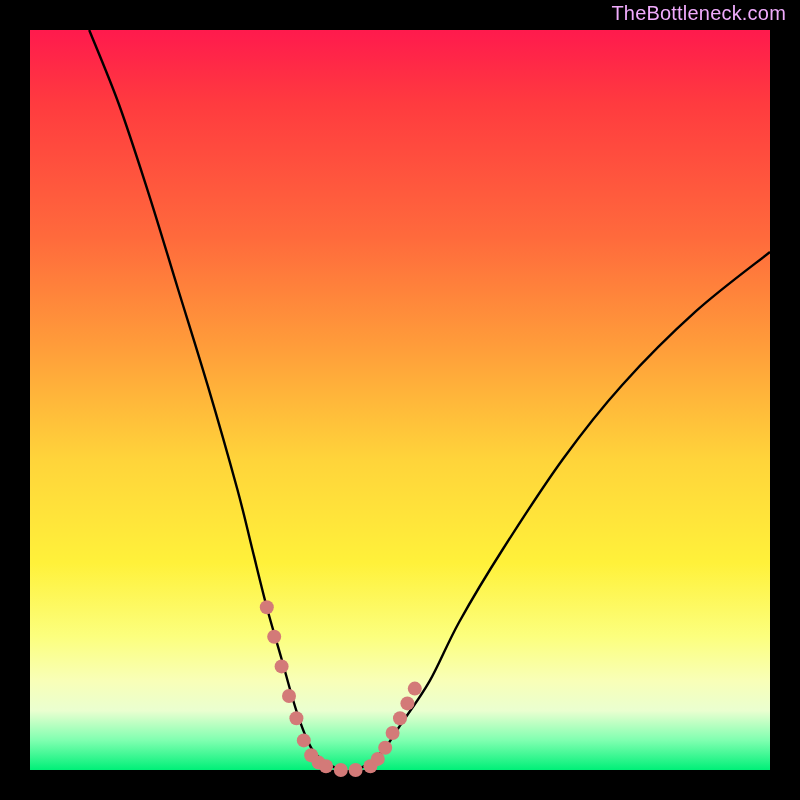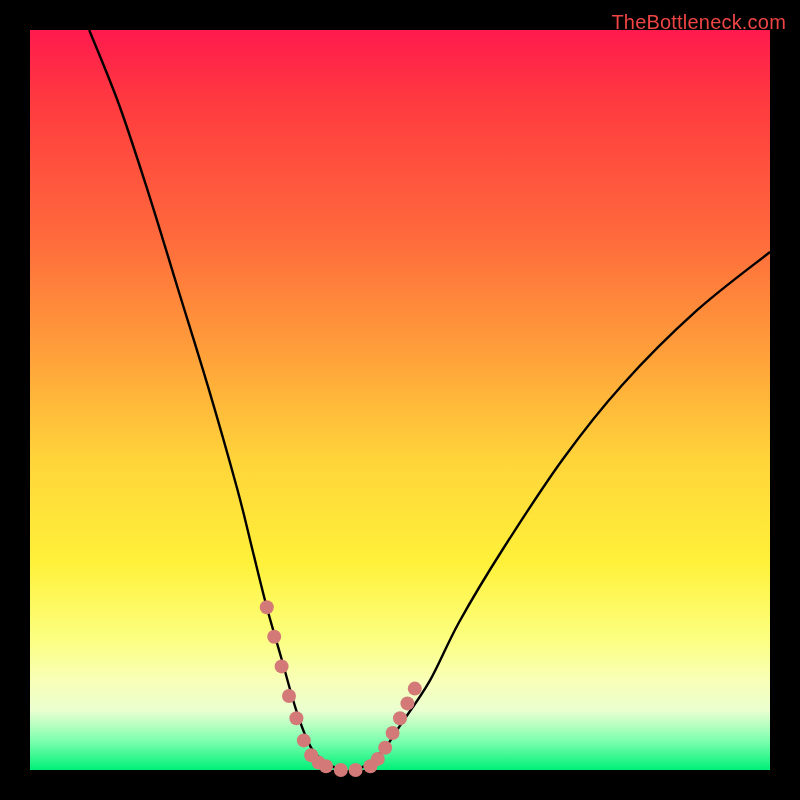--- a/index.html
+++ b/index.html
@@ -42,23 +42,23 @@
   svg.curves {
     position: absolute;
     left: 0;
     top: 0;
     width: 740px;
     height: 740px;
     overflow: visible;
   }
   .watermark {
     position: absolute;
-    top: 11px;
+    top: 2px;
     right: 14px;
-    color: #ef4444;
+    color: #f0abfc;
     font-size: 20px;
     letter-spacing: 0.2px;
     user-select: none;
   }
 </style>
 </head>
 <body>
 
 <div class="frame">
 

